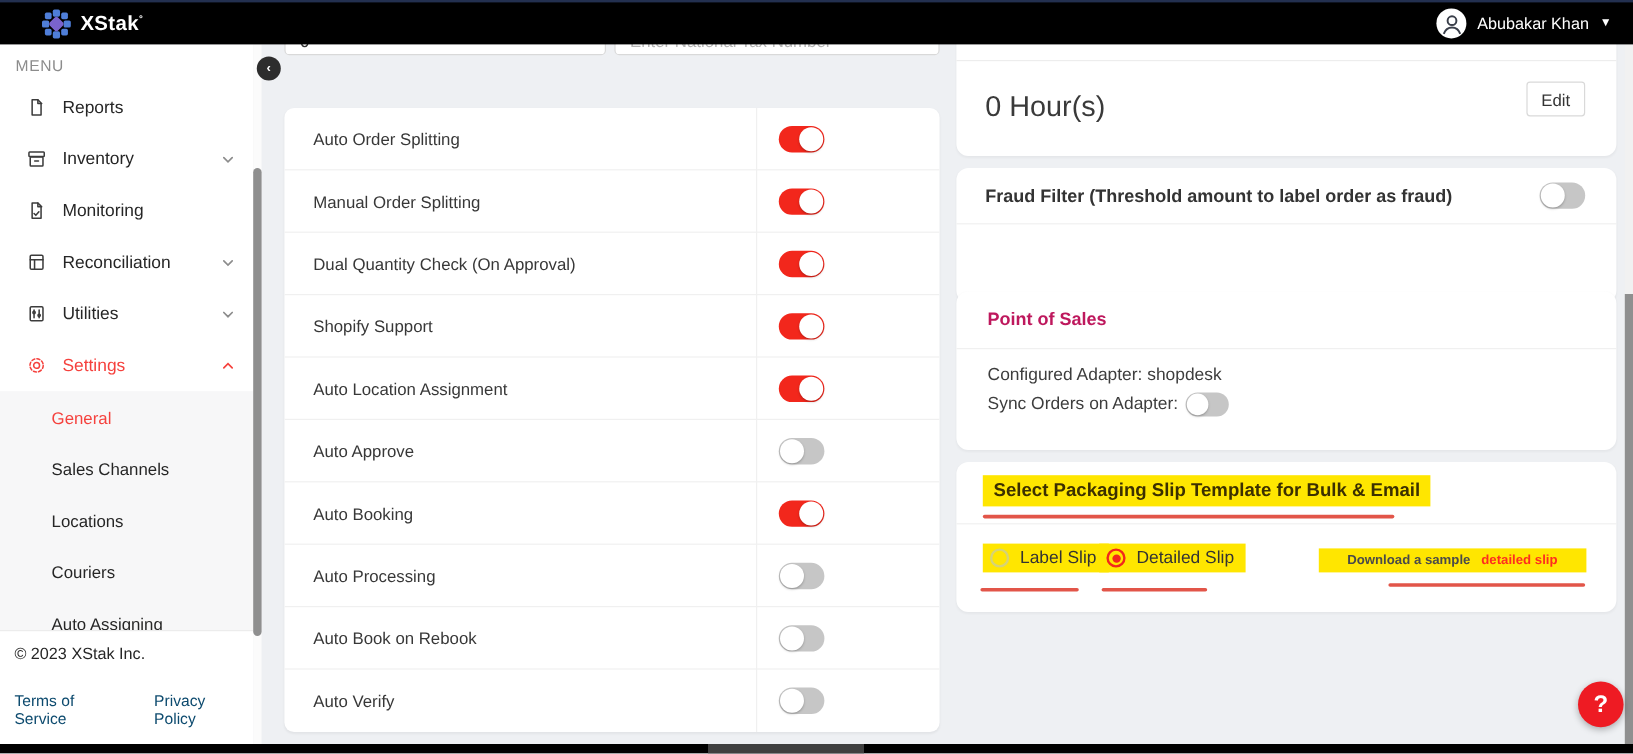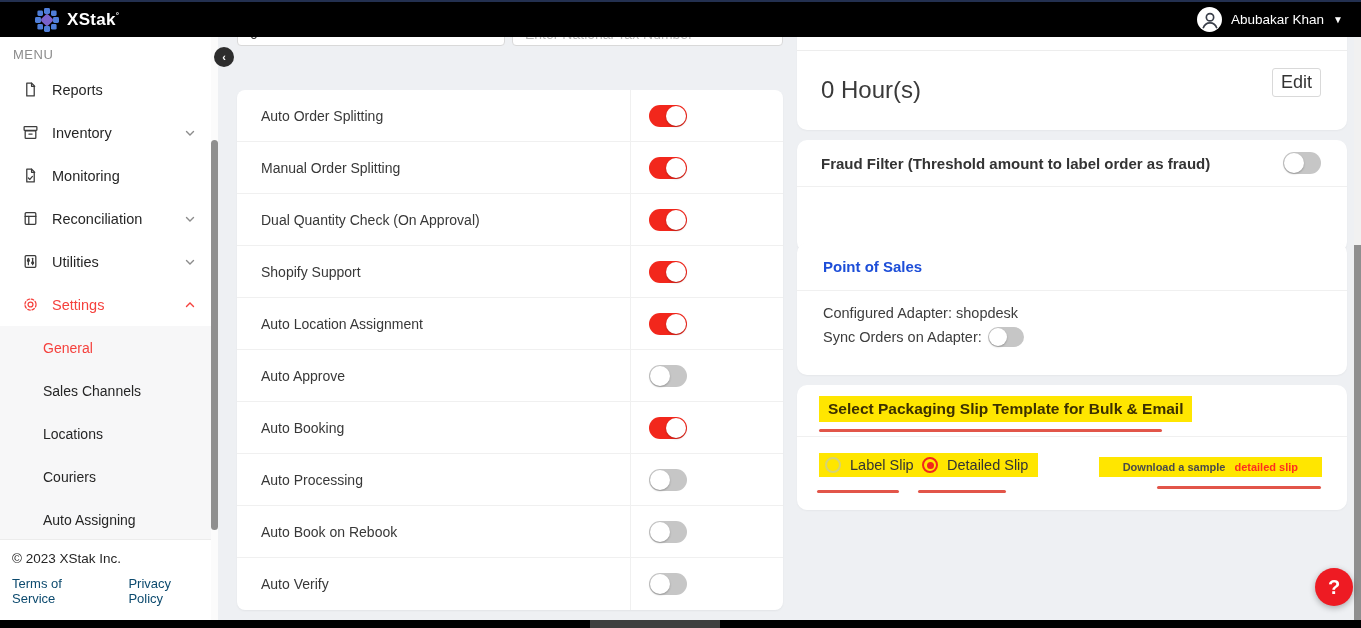--- a/index.html
+++ b/index.html
@@ -21,21 +21,21 @@
   .nav { }
   .nav-item { height:43px; display:flex; align-items:center; padding:0 14px 0 22px; color:#262626; font-size:14.5px; cursor:pointer; position:relative; }
   .nav-item .nicon { width:17px; height:17px; margin-right:13px; color:#3c3c3c; flex:0 0 17px; }
   .nav-item .chev { margin-left:auto; width:14px; height:14px; color:#8c8c8c; }
   .nav-item.active { color:#f5413d; }
   .nav-item.active .nicon, .nav-item.active .chev { color:#f5413d; }
   .submenu { background:#f7f7f8; }
   .sub-item { height:43px; display:flex; align-items:center; padding-left:43px; font-size:14px; color:#262626; cursor:pointer; }
   .sub-item.active { color:#f5413d; }
   .side-footer { position:absolute; left:0; bottom:0; width:100%; background:#fff; border-top:1px solid #ececec; padding:11px 12px 14px 12px; }
-  .copyright { font-size:13.5px; color:#262626; margin-bottom:10px; }
+  .copyright { font-size:13.5px; color:#262626; margin-bottom:24px; }
   .legal { display:flex; gap:32px; }
   .legal a { font-size:13px; color:#0c4a6e; text-decoration:none; cursor:pointer; }
 
   
   .side-scroll { position:absolute; left:211px; top:37px; width:7px; height:583px; background:#fbfbfb; z-index:11; }
   .side-scroll .thumb { position:absolute; left:0; top:103px; width:7px; height:390px; background:#8f8f8f; border-radius:4px; }
   .collapse-btn { position:absolute; left:214px; top:47px; width:20px; height:20px; border-radius:50%; background:#2d2d2d; color:#fff; z-index:20; display:flex; align-items:center; justify-content:center; font-size:11px; font-weight:700; cursor:pointer; }
 
   
   .input-box { position:absolute; top:10px; height:36px; background:#fff; border:1px solid #d9d9d9; border-radius:4px; font-size:14px; color:#333; padding:14px 12px 2px 12px; z-index:1; outline:none; }
@@ -53,29 +53,29 @@
   .switch.off { background:#c6c6c6; }
   .switch .knob { position:absolute; top:1px; width:20px; height:20px; border-radius:50%; background:#fff; box-shadow:0 1px 2px rgba(0,0,0,.25); }
   .switch.on .knob { right:1px; }
   .switch.off .knob { left:1px; }
 
   
   .card { position:absolute; left:797px; width:550px; background:#fff; border-radius:10px; box-shadow:0 1px 2px rgba(0,0,0,.04); }
   #card-hours { top:18px; height:112px; }
   #card-hours .divider { position:absolute; left:0; top:32px; width:100%; height:1px; background:#ededed; }
   .hours-text { position:absolute; left:24px; top:58px; font-size:24px; color:#3a3a3a; }
-  .edit-btn { position:absolute; right:26px; top:50px; width:49px; height:29px; background:#fff; border:1px solid #d9d9d9; border-radius:3px; font-size:18px; color:#333; cursor:pointer; font-family:inherit; }
+  .edit-btn { position:absolute; right:26px; top:50px; width:49px; height:29px; background:#fff; border:1px solid #d9d9d9; border-radius:3px; font-size:14px; color:#333; cursor:pointer; font-family:inherit; }
 
   #card-fraud { top:140px; height:112px; }
   .fraud-row { position:relative; height:47px; border-bottom:1px solid #f0f0f0; display:flex; align-items:center; }
   .fraud-label { padding-left:24px; font-size:15px; font-weight:700; color:#333; }
   .fraud-row .switch { left:auto; right:26px; }
 
   #card-pos { top:243px; height:132px; }
-  .card-head { height:48px; display:flex; align-items:center; padding-left:26px; font-size:15px; font-weight:700; color:#1d4ed8; border-bottom:1px solid #f0f0f0; }
+  .card-head { height:48px; display:flex; align-items:center; padding-left:26px; font-size:15px; font-weight:700; color:#be185d; border-bottom:1px solid #f0f0f0; }
   .pos-body { padding:14px 0 0 26px; font-size:14.5px; color:#3d3d3d; }
   .pos-line1 { margin-bottom:6px; }
   .pos-line2 { display:flex; align-items:center; gap:6px; }
   .switch.small { position:relative; left:0; width:36px; height:20px; border-radius:10px; }
   .switch.small .knob { width:18px; height:18px; }
 
   #card-pack { top:385px; height:125px; }
   .pack-head { height:52px; border-bottom:1px solid #f0f0f0; position:relative; }
   .hl { background:#ffe600; }
   .pack-title { position:absolute; left:22px; top:11px; padding:4px 9px; font-size:15.5px; font-weight:600; color:#3c3000; }

